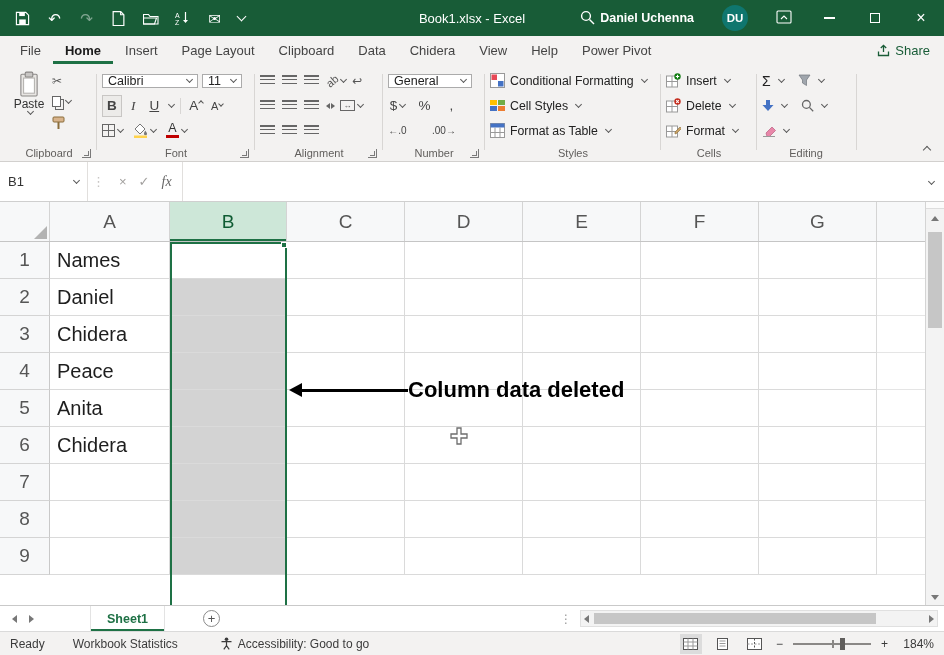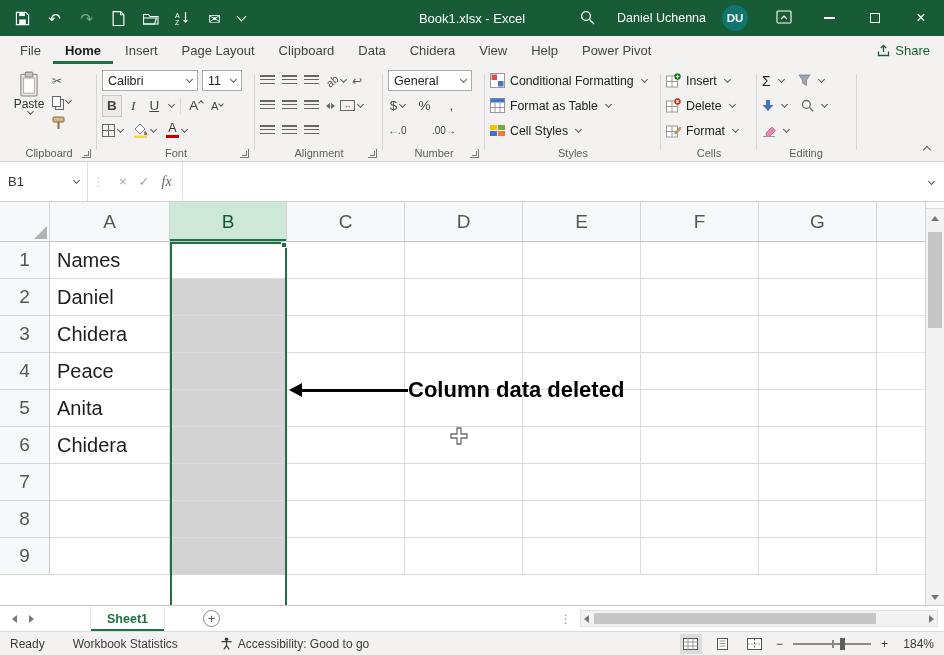--- a/index.html
+++ b/index.html
@@ -7,21 +7,21 @@
   #app{position:relative;width:944px;height:655px;background:#fff;overflow:hidden;font-size:13px;color:#333;}
 
   
   #titlebar{position:absolute;top:0;left:0;width:944px;height:36px;background:#185C37;color:#fff;display:flex;align-items:center;}
   .qat{display:flex;align-items:center;gap:15px;padding-left:14px;}
   .qicon{width:17px;height:18px;display:flex;align-items:center;justify-content:center;font-size:15px;color:#fff;line-height:1;}
   .qicon.dim{opacity:.45;}
   .qcaret{width:7px;height:7px;border-right:1.4px solid #fff;border-bottom:1.4px solid #fff;transform:rotate(45deg);margin-top:-3px;}
   #title-text{position:absolute;left:0;right:0;text-align:center;font-size:13px;color:#fff;pointer-events:none;}
   #tb-search{position:absolute;left:580px;top:10px;}
-  #tb-user{position:absolute;right:238px;top:11px;font-size:12.5px;color:#fff;white-space:nowrap;}
+  #tb-user{position:absolute;right:250px;top:11px;font-size:12.5px;color:#fff;white-space:nowrap;font-weight:bold;}
   #tb-avatar{position:absolute;right:196px;top:5px;width:26px;height:26px;border-radius:50%;background:#0f766e;color:#fff;display:flex;align-items:center;justify-content:center;font-size:11.5px;font-weight:700;}
   #tb-ribbonopts{position:absolute;right:152px;top:9px;}
   .winbtn{position:absolute;top:0;width:46px;height:36px;display:flex;align-items:center;justify-content:center;font-size:16px;color:#fff;}
   #btn-min{right:92px;} #btn-max{right:46px;} #btn-close{right:0;}
   .min-glyph{width:11px;height:1.4px;background:#fff;display:block;}
   .max-glyph{width:10px;height:10px;border:1.2px solid #fff;display:block;}
 
   
   #tabrow{position:absolute;top:36px;left:0;width:944px;height:28px;background:#F3F2F1;display:flex;align-items:stretch;padding-left:8px;}
   .rtab{padding:0 12px;display:flex;align-items:center;font-size:13px;color:#444;white-space:nowrap;}
@@ -29,21 +29,21 @@
   #share-btn{position:absolute;right:14px;top:0;height:28px;display:flex;align-items:center;gap:5px;color:#185C37;font-size:13px;}
 
   
   #ribbon{position:absolute;top:64px;left:0;width:944px;height:98px;background:#F3F2F1;border-bottom:1px solid #D2D0CE;}
   .rgroup{position:absolute;top:4px;height:92px;}
   .glabel{position:absolute;bottom:1px;left:0;right:0;text-align:center;font-size:11px;color:#605E5C;}
   .gdiv{position:absolute;top:10px;height:76px;width:1px;background:#D8D6D4;}
   .launcher{position:absolute;right:1px;bottom:2px;width:9px;height:9px;border-right:1px solid #7a7a7a;border-bottom:1px solid #7a7a7a;}
   .launcher::after{content:"";position:absolute;left:2px;top:2px;width:4px;height:4px;border-right:1px solid #7a7a7a;border-bottom:1px solid #7a7a7a;}
   .rrow{height:25px;display:flex;align-items:center;}
-  .combo{background:#fff;border:1px solid #ABABAB;height:21px;display:flex;align-items:center;justify-content:space-between;padding:0 5px;font-size:12.5px;color:#222;}
+  .combo{background:#fff;border:1px solid #ABABAB;height:14px;display:flex;align-items:center;justify-content:space-between;padding:0 5px;font-size:12.5px;color:#222;}
   .caret{display:inline-block;width:5px;height:5px;border-right:1.2px solid #5a5a5a;border-bottom:1.2px solid #5a5a5a;transform:rotate(45deg);margin-left:3px;margin-top:-2px;flex:none;}
   .chev-up{display:inline-block;width:6px;height:6px;border-right:1.3px solid #5a5a5a;border-bottom:1.3px solid #5a5a5a;transform:rotate(225deg);}
   .btn-ic{height:22px;min-width:19px;display:flex;align-items:center;justify-content:center;color:#444;font-size:13.5px;margin-right:2px;}
   .vdiv{width:1px;height:16px;background:#D8D6D4;margin:0 6px;}
   .bold-b{font-weight:800;border:1px solid #C8C6C4;background:#ECEBE9;padding:0 4px;}
   .ital{font-style:italic;font-family:"Liberation Serif",serif;}
   .und{text-decoration:underline;}
   .tiny-up{width:4px;height:4px;border-right:1px solid #555;border-bottom:1px solid #555;transform:rotate(225deg);margin:-6px 0 0 1px;}
   .tiny-down{width:4px;height:4px;border-right:1px solid #555;border-bottom:1px solid #555;transform:rotate(45deg);margin:-4px 0 0 1px;}
   .borders-shape{width:13px;height:13px;border:1px solid #666;background:linear-gradient(#666,#666) center/1px 100% no-repeat,linear-gradient(#666,#666) center/100% 1px no-repeat;}
@@ -357,35 +357,35 @@
         <svg width="15" height="15" viewBox="0 0 15 15">
             <rect x=".5" y=".5" width="14" height="14" fill="#fff" stroke="#999"></rect>
             <rect x="1.5" y="1.5" width="5.5" height="5.5" fill="#E74856"></rect>
             <rect x="8" y="8" width="5.5" height="5.5" fill="#4472C4"></rect>
           </svg>
         <span>Conditional Formatting</span>
           <span class="caret"></span>
       </div>
       <div class="style-item">
         <svg width="15" height="15" viewBox="0 0 15 15">
-            <rect x=".5" y=".5" width="14" height="14" fill="#fff" stroke="#999"></rect>
-            <rect x=".5" y=".5" width="14" height="4" fill="#4472C4"></rect>
-            <path d="M5 4.5v10M10 4.5v10M.5 9.5h14" stroke="#999"></path>
-          </svg>
-        <span>Format as Table</span>
-          <span class="caret"></span>
-      </div>
-      <div class="style-item">
-        <svg width="15" height="15" viewBox="0 0 15 15">
             <rect x="0" y="2" width="7" height="5" fill="#FFC000"></rect>
             <rect x="8" y="2" width="7" height="5" fill="#70AD47"></rect>
             <rect x="0" y="8" width="7" height="5" fill="#4472C4"></rect>
             <rect x="8" y="8" width="7" height="5" fill="#ED7D31"></rect>
           </svg>
         <span>Cell Styles</span>
+          <span class="caret"></span>
+      </div>
+      <div class="style-item">
+        <svg width="15" height="15" viewBox="0 0 15 15">
+            <rect x=".5" y=".5" width="14" height="14" fill="#fff" stroke="#999"></rect>
+            <rect x=".5" y=".5" width="14" height="4" fill="#4472C4"></rect>
+            <path d="M5 4.5v10M10 4.5v10M.5 9.5h14" stroke="#999"></path>
+          </svg>
+        <span>Format as Table</span>
           <span class="caret"></span>
       </div>
       <div class="glabel">Styles</div>
     </div>
     <div class="gdiv" style="left:660px"></div>
 
     <div class="rgroup" style="left:666px;width:86px">
       <div class="cells-item">
         <svg width="15" height="15" viewBox="0 0 15 15">
             <rect x=".5" y="3" width="11" height="11" fill="#fff" stroke="#999"></rect>

